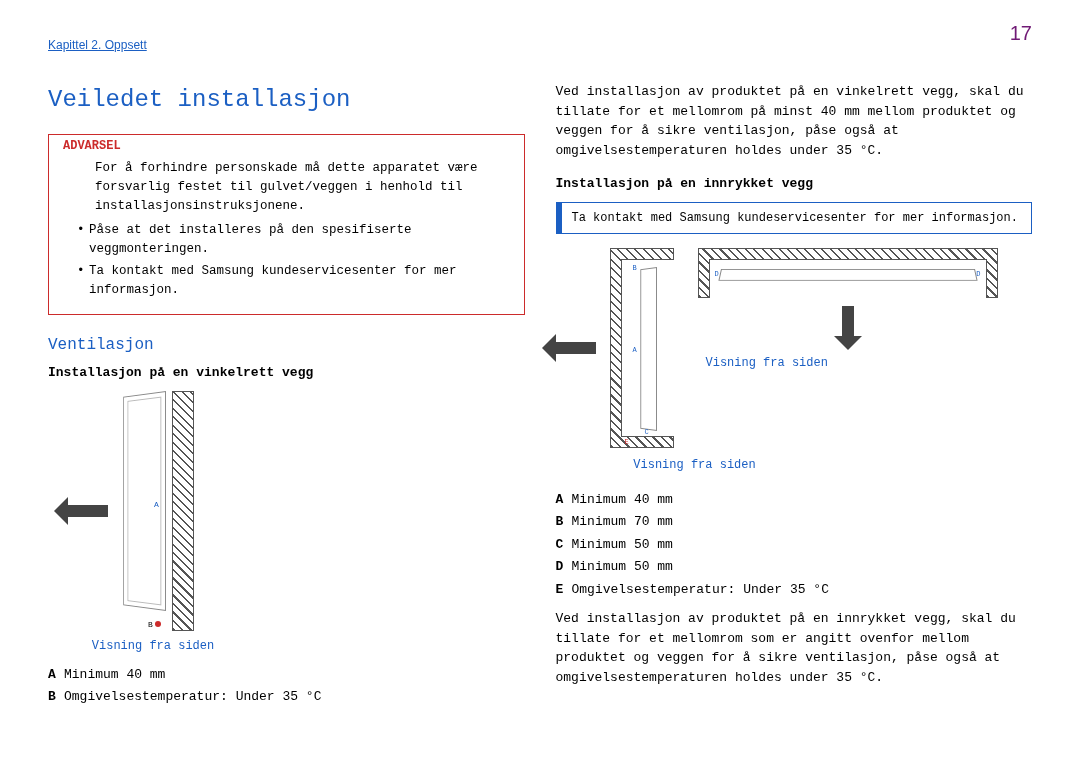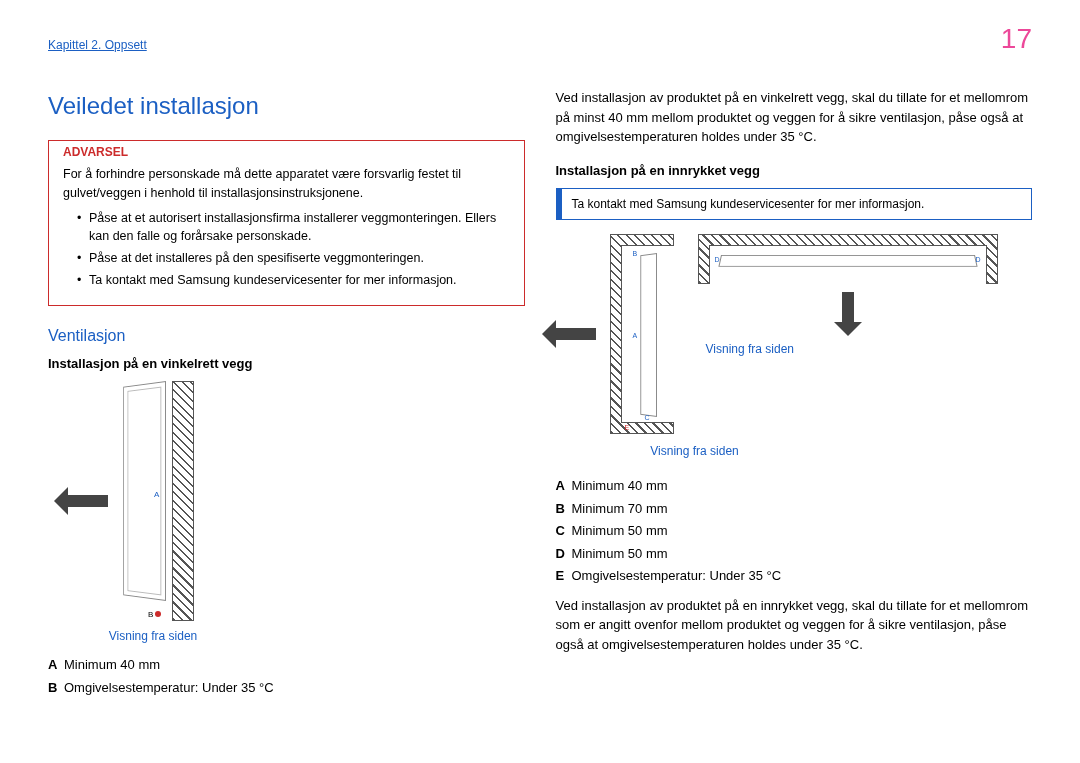--- a/index.html
+++ b/index.html
@@ -21,28 +21,29 @@
     justify-content: space-between;
     align-items: flex-start;
     margin-bottom: 28px;
   }
   .chapter {
     color: #1b5fc3;
     font-size: 12px;
     text-decoration: underline;
   }
   .page-num {
-    color: #ec4899;
-    font-size: 28px;
+    color: #701a75;
+    font-size: 20px;
     font-weight: 300;
     margin-top: -18px;
   }
   .columns {
     display: flex;
     gap: 31px;
+    font-family: Liberation Mono, monospace;
   }
   .col { flex: 1; min-width: 0; }
   h1.title {
     color: #1b5fc3;
     font-size: 24px;
     font-weight: 500;
     margin-bottom: 16px;
   }
   h2.sub {
     color: #1b5fc3;
@@ -60,21 +61,21 @@
     padding: 2px 14px 12px 14px;
     margin-bottom: 8px;
   }
   .warning-title {
     color: #cc2b2b;
     font-weight: 700;
     text-transform: uppercase;
     font-size: 12px;
     margin-bottom: 4px;
   }
-  .warning-box p { margin-bottom: 6px; }
+  .warning-box p { margin-bottom: 6px; margin-left: 32px; }
   ul.bullets {
     list-style: none;
     padding-left: 14px;
   }
   ul.bullets li {
     position: relative;
     padding-left: 12px;
     margin-bottom: 3px;
   }
   ul.bullets li::before {
@@ -194,21 +195,20 @@
 
   <div class="columns">
 
     <div class="col">
       <h1 class="title">Veiledet installasjon</h1>
 
       <div class="warning-box">
         <div class="warning-title">Advarsel</div>
         <p>For å forhindre personskade må dette apparatet være forsvarlig festet til gulvet/veggen i henhold til installasjonsinstruksjonene.</p>
         <ul class="bullets">
-          <li>Påse at et autorisert installasjonsfirma installerer veggmonteringen. Ellers kan den falle og forårsake personskade.</li>
           <li>Påse at det installeres på den spesifiserte veggmonteringen.</li>
           <li>Ta kontakt med Samsung kundeservicesenter for mer informasjon.</li>
         </ul>
       </div>
 
       <h2 class="sub">Ventilasjon</h2>
       <h3 class="subsub">Installasjon på en vinkelrett vegg</h3>
 
       <div class="diagram-wrap">
         <div class="arrow-left"></div>

